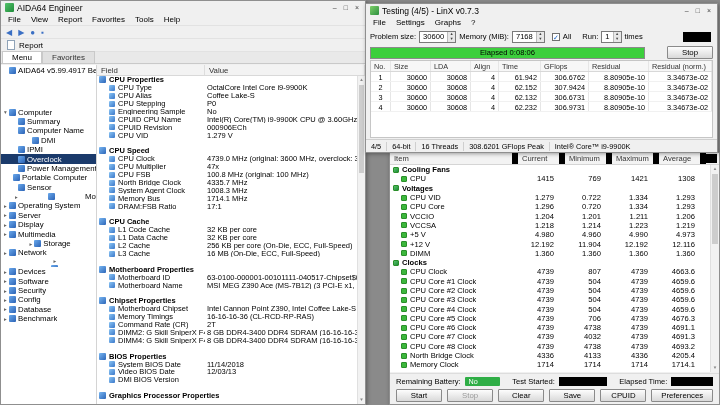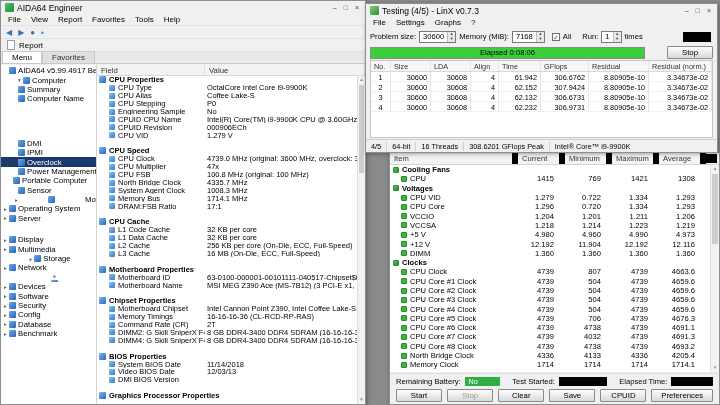--- a/index.html
+++ b/index.html
@@ -143,36 +143,36 @@
       <div class="tab active">Menu</div>
       <div class="tab">Favorites</div>
     </div>
     <div id="aida-body">
       <div id="aida-tree">
           <div class="tree-item" style="padding-left: 1px;">
             <div class="arrow"></div>
             <div class="ticon"></div>
             <div class="tlabel">AIDA64 v5.99.4917 Beta</div>
           </div>
-          <div class="tree-item" style="padding-left: 15px;">
+          <div class="tree-item" style="padding-left: 1px; margin-top: 32px;">
             <div class="arrow">▾</div>
             <div class="ticon"></div>
             <div class="tlabel">Computer</div>
           </div>
           <div class="tree-item" style="padding-left: 10px;">
             <div class="arrow"></div>
             <div class="ticon"></div>
             <div class="tlabel">Summary</div>
           </div>
           <div class="tree-item" style="padding-left: 10px;">
             <div class="arrow"></div>
             <div class="ticon"></div>
             <div class="tlabel">Computer Name</div>
           </div>
-          <div class="tree-item" style="padding-left: 10px; margin-top: 35px;">
+          <div class="tree-item" style="padding-left: 24px;">
             <div class="arrow"></div>
             <div class="ticon"></div>
             <div class="tlabel">DMI</div>
           </div>
           <div class="tree-item" style="padding-left: 10px;">
             <div class="arrow"></div>
             <div class="ticon"></div>
             <div class="tlabel">IPMI</div>
           </div>
           <div class="tree-item sel" style="padding-left: 10px;">
@@ -203,21 +203,21 @@
           <div class="tree-item" style="padding-left: 1px;">
             <div class="arrow">▸</div>
             <div class="ticon"></div>
             <div class="tlabel">Operating System</div>
           </div>
           <div class="tree-item" style="padding-left: 1px; align-items: center;">
             <div class="arrow">▸</div>
             <div class="ticon"></div>
             <div class="tlabel">Server</div>
           </div>
-          <div class="tree-item" style="padding-left: 1px; margin-top: 12px;">
+          <div class="tree-item" style="padding-left: 1px;">
             <div class="arrow">▸</div>
             <div class="ticon"></div>
             <div class="tlabel">Display</div>
           </div>
           <div class="tree-item" style="padding-left: 1px;">
             <div class="arrow">▸</div>
             <div class="ticon"></div>
             <div class="tlabel">Multimedia</div>
           </div>
           <div class="tree-item" style="padding-left: 1px; justify-content: center;">

